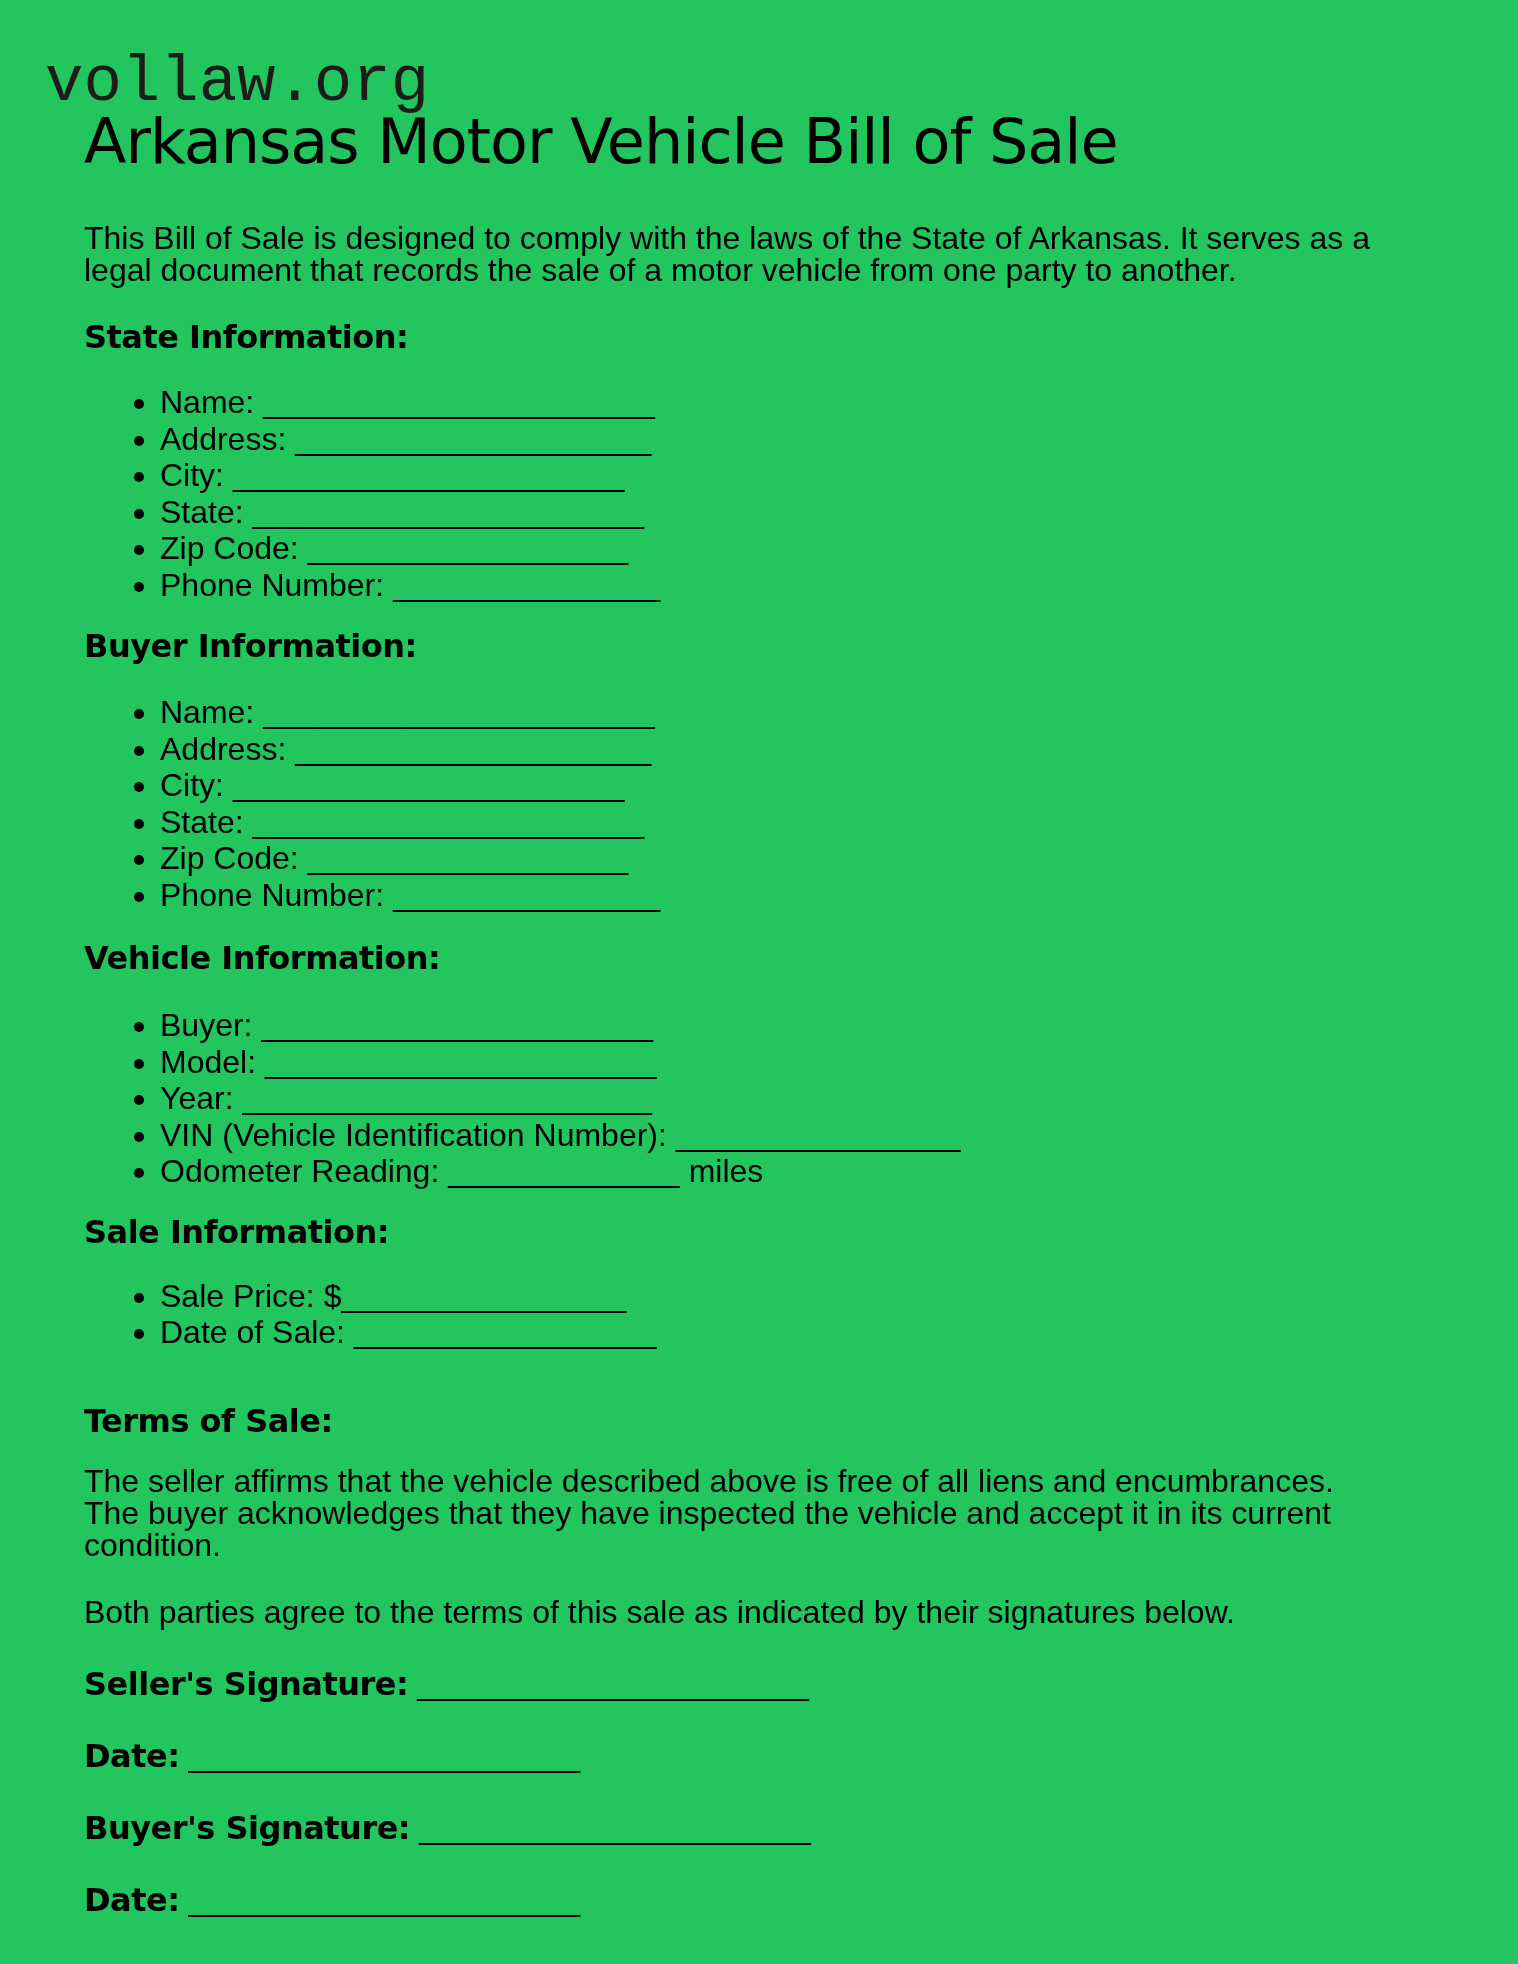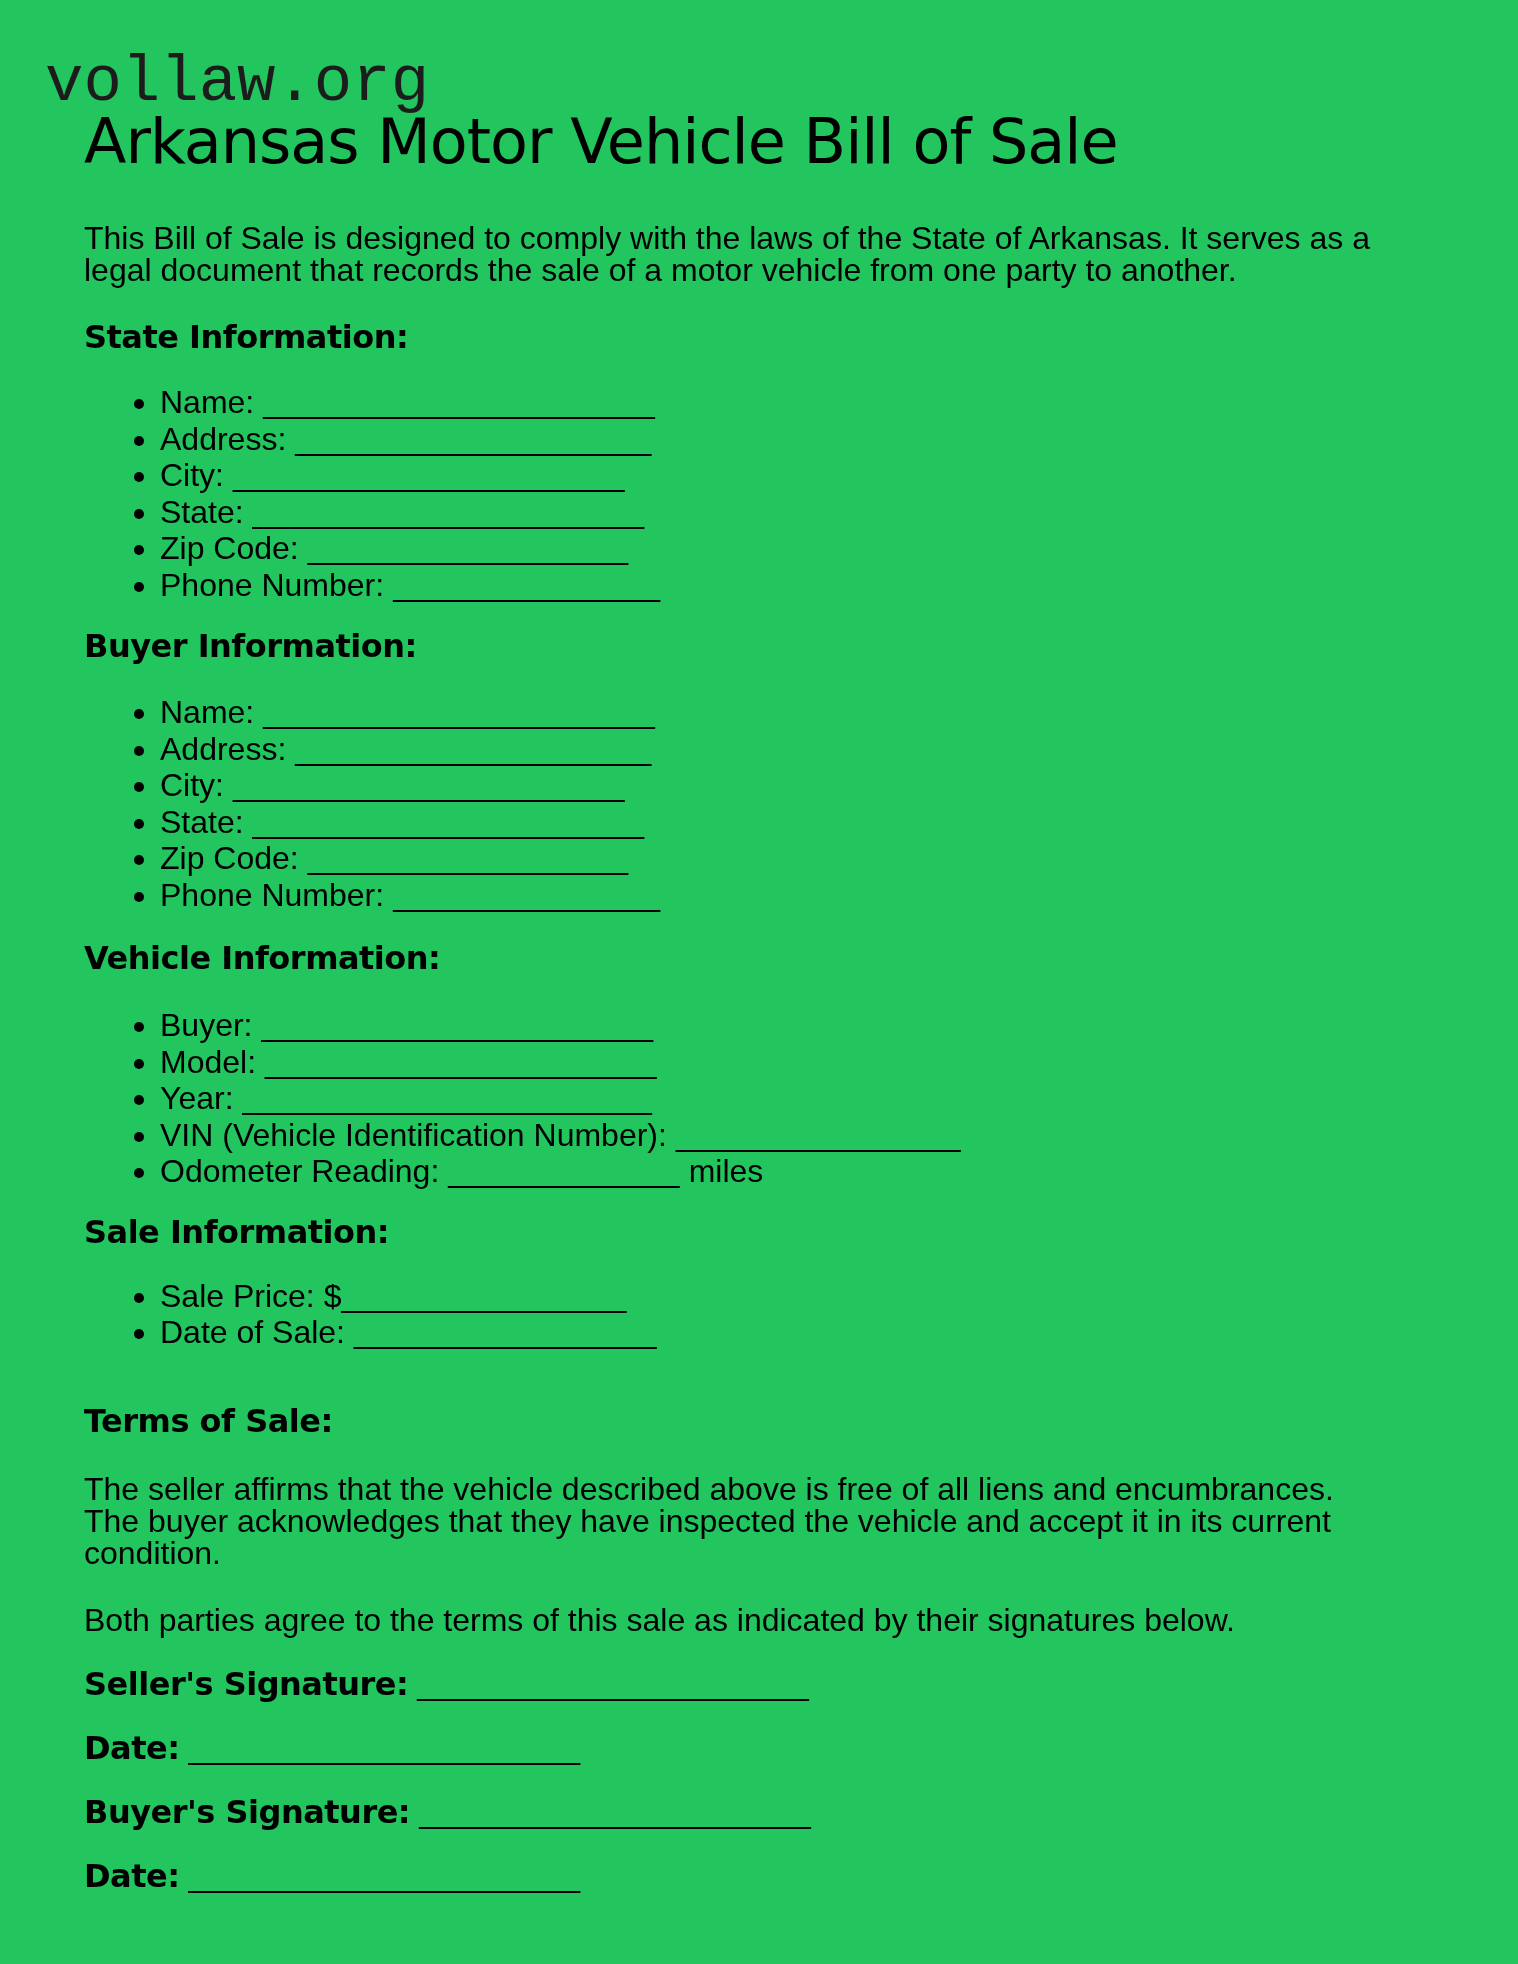--- a/index.html
+++ b/index.html
@@ -66,23 +66,23 @@
   .blank {
     margin-left: 9px;
     white-space: nowrap;
     font-family: "Liberation Sans", sans-serif;
     font-weight: normal;
     letter-spacing: 0;
   }
   .pre { margin-left: 9px; }
   .pre + .blank { margin-left: 0; }
   .suffix { margin-left: 9px; }
-  .terms-para { margin-top: 36px; white-space: pre-line; }
+  .terms-para { margin-top: 28px; white-space: pre-line; }
   .both-para  { margin-top: 35px; }
-  .sig { margin-top: 32px; white-space: nowrap; }
+  .sig { margin-top: 40px; white-space: nowrap; }
   .sig-lbl {
     font-family: "DejaVu Sans", sans-serif;
     font-weight: bold;
     letter-spacing: -0.5px;
   }
 </style>
 </head>
 <body>
 
 <div class="page">

